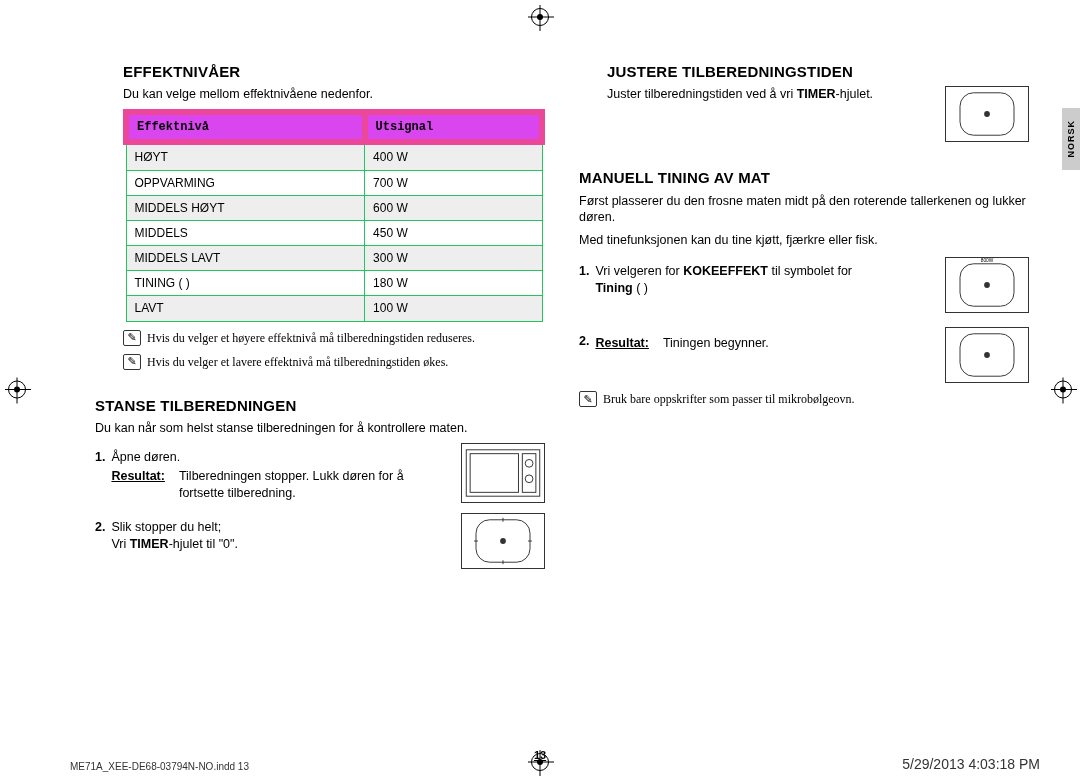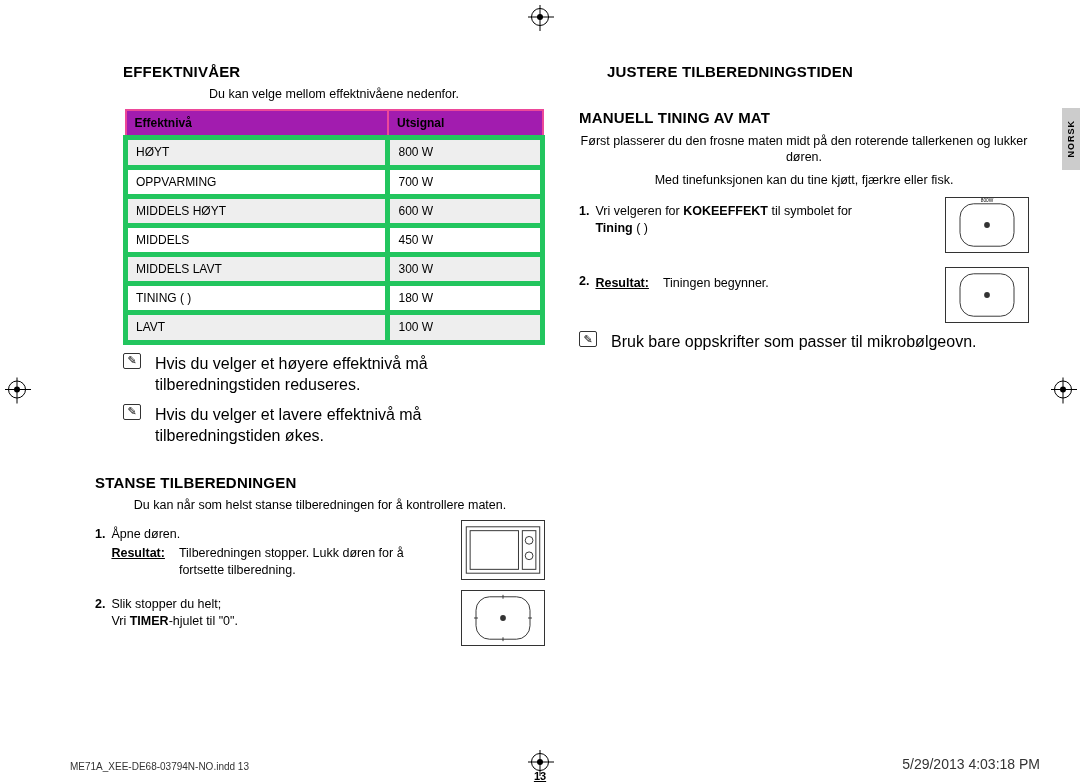--- a/index.html
+++ b/index.html
@@ -14,27 +14,27 @@
   .crop-target { width: 18px; height: 18px; border: 1px solid #000; border-radius: 50%; position: relative; display:inline-block; }
   .crop-target::before, .crop-target::after { content:""; position:absolute; background:#000; }
   .crop-target::before { left:50%; top:-4px; width:1px; height:26px; transform:translateX(-50%); }
   .crop-target::after { top:50%; left:-4px; height:1px; width:26px; transform:translateY(-50%); }
   .crop-target .inner { position:absolute; left:50%; top:50%; width:6px; height:6px; background:#000; border-radius:50%; transform:translate(-50%,-50%); }
 
   .content { position:absolute; top:62px; left:95px; right:30px; bottom:40px; }
   .columns { display:flex; gap:34px; }
   .col-left, .col-right { width: 450px; font-size: 12.5px; line-height: 1.35; }
   h2 { font-size: 15px; font-weight: bold; letter-spacing: 0.2px; margin-bottom: 4px; }
-  .intro { margin-bottom: 6px; text-align: center; }
+  .intro { margin-bottom: 6px; }
   table.power { width: 100%; border-collapse: collapse; font-size: 12px; }
-  table.power th { background:#a21caf; text-align:left; font-weight:bold; padding:4px 8px; border:2px solid #ec4899; }
-  table.power td { padding:4px 8px; border:5px solid #22c55e; }
+  table.power th { background:#d946ef; text-align:left; font-weight:bold; padding:4px 8px; border:6px solid #ec4899;font-family:Liberation Mono, monospace; }
+  table.power td { padding:4px 8px; border:1px solid #22c55e; }
   table.power tr:nth-child(even) td { background:#eee; }
 
-  .note-row { display:flex; align-items:flex-start; gap:14px; margin-top:8px; font-size:16px; }
+  .note-row { display:flex; align-items:flex-start; gap:6px; margin-top:8px; font-size:12px;font-family:Liberation Serif, serif; }
   .note-icon { flex:0 0 18px; height:16px; border:1px solid #333; border-radius:2px; font-size:10px; display:flex; align-items:center; justify-content:center; }
   .note-icon::before { content:"✎"; font-size:11px; }
 
   .section { margin-top: 26px; }
   .section.first { margin-top: 0; padding-left: 28px; }
 
   .step-row { display:flex; align-items:flex-start; gap:6px; margin-top:6px; }
   .step-num { font-weight:bold; }
   .step-body { flex:1; }
   .result-line { display:flex; gap:14px; margin-top:2px; }
@@ -43,21 +43,21 @@
   .illus { width:84px; height:60px; border:1px solid #333; flex:0 0 84px; display:flex; align-items:center; justify-content:center; font-size:9px; color:#444; text-align:center; margin-left:6px; }
   .illus.dial { height:56px; }
   .illus-svg { width:100%; height:100%; }
 
   .step-with-illus { display:flex; align-items:flex-start; gap:8px; }
   .step-with-illus .step-text { flex:1; }
 
   .lang-tab { position:absolute; right:0; top:108px; width:18px; height:62px; background:#ccc; font-size:9px; font-weight:bold; display:flex; align-items:center; justify-content:center; }
   .lang-tab span { writing-mode: vertical-rl; transform: rotate(180deg); letter-spacing:1px; }
 
-  .page-num { position:absolute; bottom:0; left:50%; transform:translateX(-50%); font-size:11px; font-weight:bold;text-decoration:underline; }
+  .page-num { position:absolute; bottom:21px; left:50%; transform:translateX(-50%); font-size:11px; font-weight:bold;text-decoration:underline; }
   .footer-left { position:absolute; bottom:10px; left:40px; font-size:10px; color:#333;margin-left:30px; }
   .footer-right { position:absolute; bottom:10px; right:40px; font-size:14px; color:#333; }
 </style>
 </head>
 <body>
 
 <div class="page">
   <span class="crop-top"><span class="crop-target"><span class="inner"></span></span></span>
   <span class="crop-bottom"><span class="crop-target"><span class="inner"></span></span></span>
   <span class="crop-left"><span class="crop-target"><span class="inner"></span></span></span>
@@ -75,21 +75,21 @@
           <h2>EFFEKTNIVÅER</h2>
           <p class="intro">Du kan velge mellom effektnivåene nedenfor.</p>
           <table class="power">
             <tbody>
                 <tr>
               <th>Effektnivå</th>
               <th>Utsignal</th>
             </tr>
             <tr>
                   <td>HØYT</td>
-                  <td>800 W</td>
+                  <td>400 W</td>
                 </tr>
             <tr>
                   <td>OPPVARMING</td>
                   <td>700 W</td>
                 </tr>
             <tr>
                   <td>MIDDELS HØYT</td>
                   <td>600 W</td>
                 </tr>
             <tr>
@@ -172,20 +172,33 @@
                   </g>
                 </svg>
             </div>
           </div>
         </div>
       </div>
 
       <div class="col-right">
         <div class="section first">
           <h2>JUSTERE TILBEREDNINGSTIDEN</h2>
+          <div class="step-with-illus">
+            <div class="step-text">
+              <p class="intro">
+                <span>Juster tilberedningstiden ved å vri </span><b>TIMER</b><span>-hjulet.</span>
+              </p>
+            </div>
+            <div class="illus dial">
+              <svg class="illus-svg" viewBox="0 0 84 56">
+                  <rect x="14" y="6" width="56" height="44" rx="14" fill="none" stroke="#333"></rect>
+                  <circle cx="42" cy="28" r="3" fill="#333"></circle>
+                </svg>
+            </div>
+          </div>
         </div>
 
         <div class="section">
           <h2>MANUELL TINING AV MAT</h2>
           <p class="intro">Først plasserer du den frosne maten midt på den roterende tallerkenen og lukker døren.</p>
           <p class="intro">Med tinefunksjonen kan du tine kjøtt, fjærkre eller fisk.</p>
 
           <div class="step-with-illus" style="margin-top:8px;">
             <div class="step-text">
               <div class="step-row">

